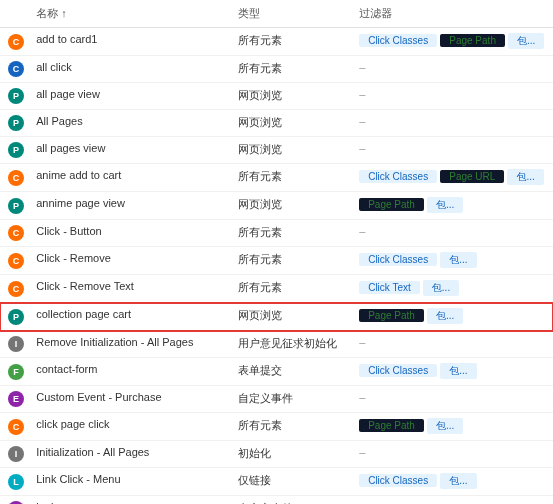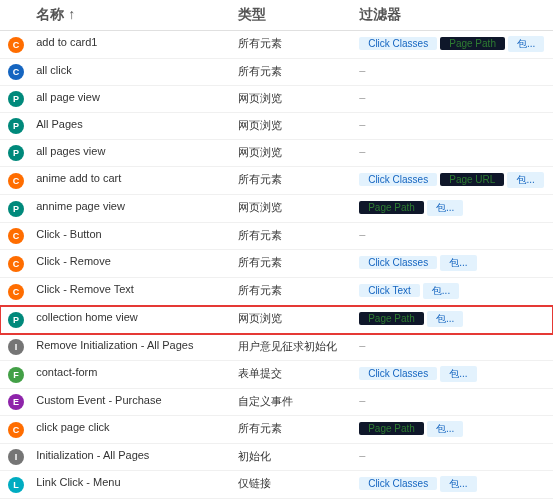--- a/index.html
+++ b/index.html
@@ -20,22 +20,22 @@
       width: 100%;
       border-collapse: collapse;
       table-layout: fixed;
     }
     thead tr {
       border-bottom: 1px solid #e0e0e0;
     }
     thead th {
       padding: 6px 8px;
       text-align: left;
-      font-weight: bold;
-      font-size: 14px;
+      font-weight: normal;
+      font-size: 11px;
       color: #555;
       background: #fff;
       white-space: nowrap;
     }
     thead th:first-child { width: 28px; }
     thead th:nth-child(2) { width: 200px; }
     thead th:nth-child(3) { width: 120px; }
     thead th:nth-child(4) { width: 200px; margin-left: 40px; }
 
     tbody tr {
@@ -165,21 +165,21 @@
           <td><span class="tag tag-blue">Click Classes</span> <span class="tag tag-blue">包...</span> </td>
         </tr>
         <tr>
           <td><div class="icon-circle icon-orange">C</div></td>
           <td>Click - Remove Text</td>
           <td>所有元素</td>
           <td><span class="tag tag-blue">Click Text</span> <span class="tag tag-blue">包...</span> </td>
         </tr>
         <tr class="highlighted">
           <td><div class="icon-circle icon-teal">P</div></td>
-          <td>collection home view</td>
+          <td>collection page cart</td>
           <td>网页浏览</td>
           <td><span class="tag tag-green">Page Path</span> <span class="tag tag-blue">包...</span> </td>
         </tr>
         <tr>
           <td><div class="icon-circle icon-gray">I</div></td>
           <td>Remove Initialization - All Pages</td>
           <td>用户意见征求初始化</td>
           <td><span class="dash">–</span></td>
         </tr>
         <tr>

